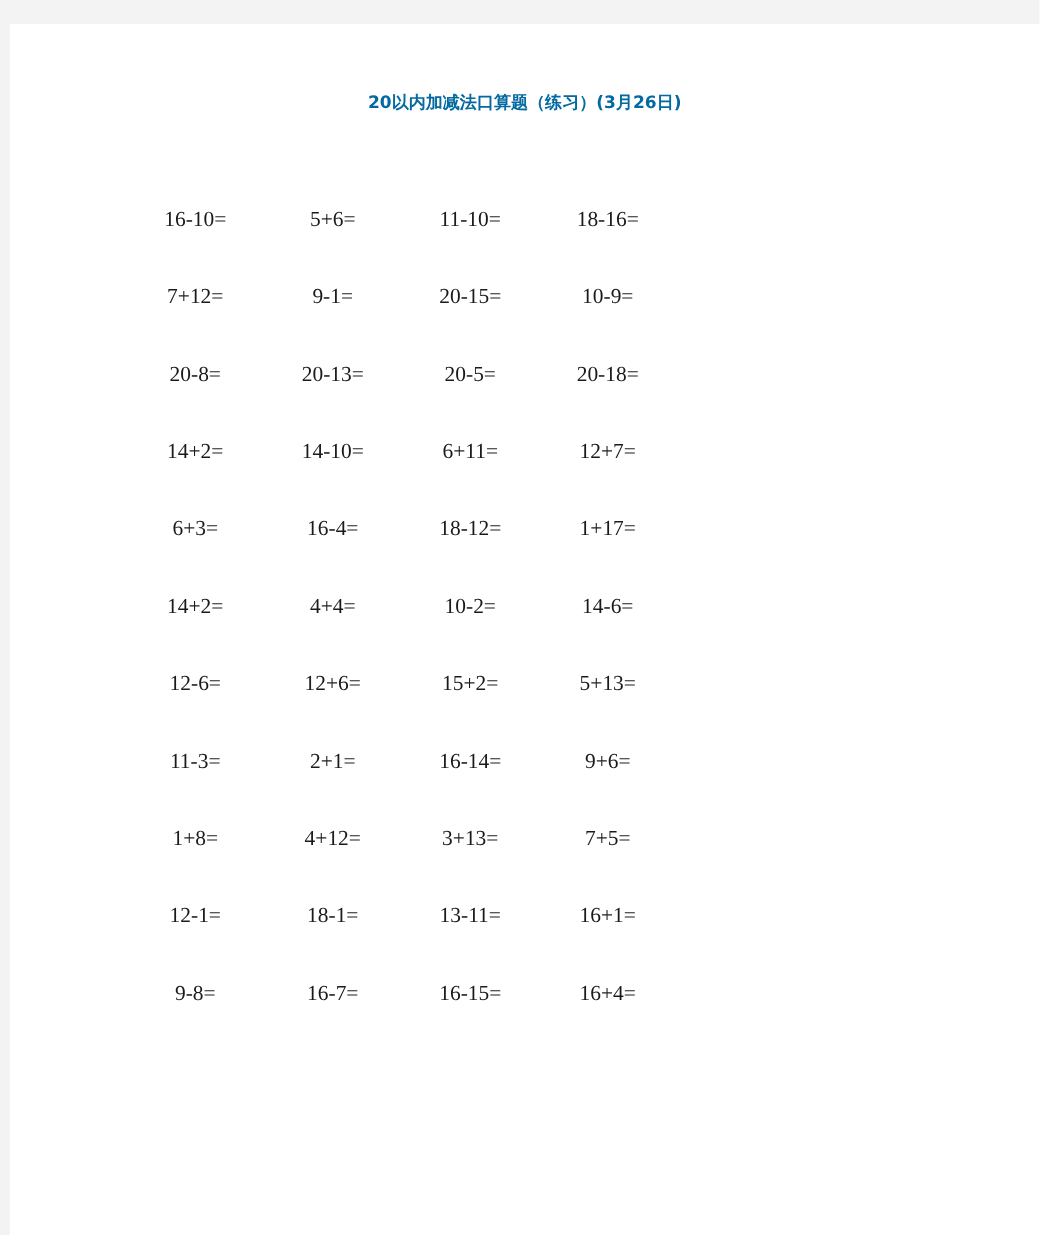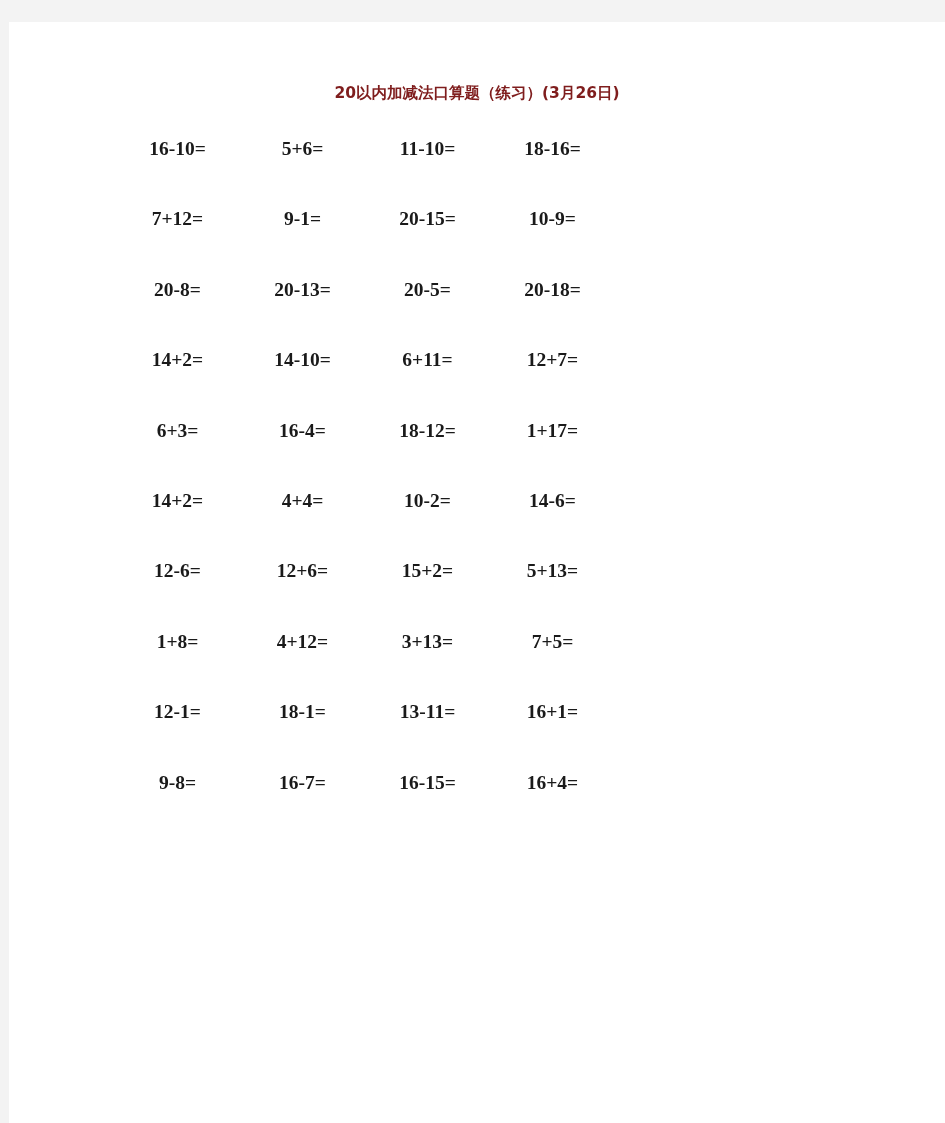--- a/index.html
+++ b/index.html
@@ -39,37 +39,36 @@
 
   #worksheet-title {
     position: absolute;
     left: 0;
     top: 61px;
     width: 936px;
     text-align: center;
     font-family: "DejaVu Sans", "Liberation Sans", sans-serif;
     font-size: 15.5px;
     font-weight: bold;
-    color: #7f1d1d;
+    color: #0369a1;
     letter-spacing: 0px;
     white-space: nowrap;
   }
 
   #problem-grid {
     position: absolute;
     left: 106px;
     top: 117px;
     width: 500px;
   }
 
   .problem-row {
     display: flex;
     height: 70.4px;
-    align-items: flex-start;
-    font-weight: bold;
+    align-items: flex-end;
   }
 
   .problem-cell {
     width: 125px;
     text-align: center;
     font-family: "Liberation Serif", serif;
     font-size: 19.5px;
     color: #1a1a1a;
     line-height: 1;
     white-space: nowrap;
@@ -122,20 +121,26 @@
         <div class="problem-cell">10-2=</div>
         <div class="problem-cell">14-6=</div>
       </div>
       <div class="problem-row">
         <div class="problem-cell">12-6=</div>
         <div class="problem-cell">12+6=</div>
         <div class="problem-cell">15+2=</div>
         <div class="problem-cell">5+13=</div>
       </div>
       <div class="problem-row">
+        <div class="problem-cell">11-3=</div>
+        <div class="problem-cell">2+1=</div>
+        <div class="problem-cell">16-14=</div>
+        <div class="problem-cell">9+6=</div>
+      </div>
+      <div class="problem-row">
         <div class="problem-cell">1+8=</div>
         <div class="problem-cell">4+12=</div>
         <div class="problem-cell">3+13=</div>
         <div class="problem-cell">7+5=</div>
       </div>
       <div class="problem-row">
         <div class="problem-cell">12-1=</div>
         <div class="problem-cell">18-1=</div>
         <div class="problem-cell">13-11=</div>
         <div class="problem-cell">16+1=</div>

